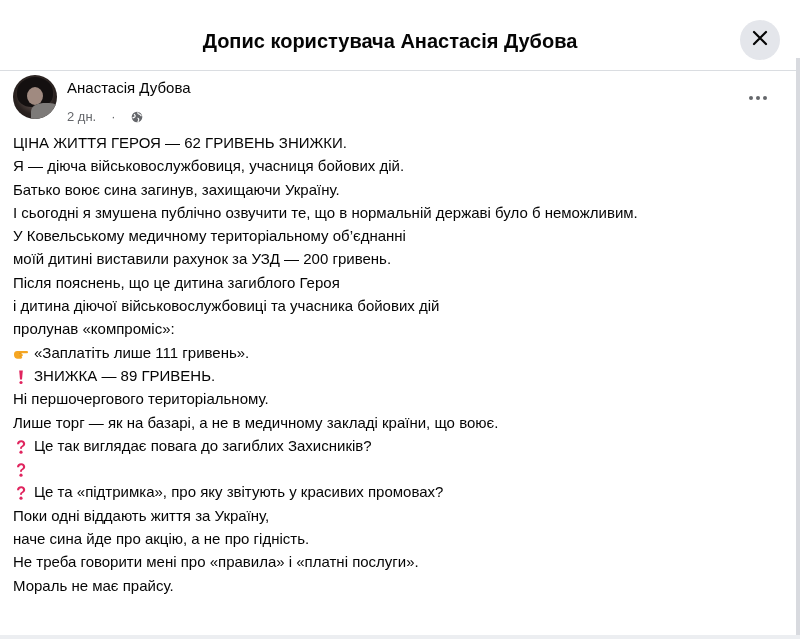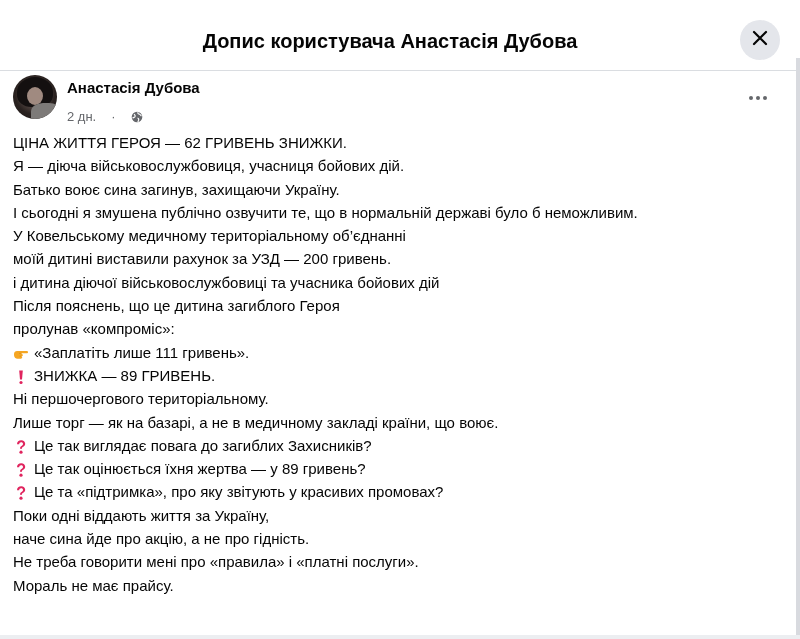--- a/index.html
+++ b/index.html
@@ -59,21 +59,21 @@
       border-radius: 50%;
       background: #a08a80;
     }
     .avatar .shoulder {
       position: absolute; left: 18px; top: 28px; width: 30px; height: 22px;
       border-radius: 40% 40% 0 0;
       background: #7d7a78;
     }
     .author-name {
       position: absolute; left: 67px; top: 20px;
-      font-size: 15px; font-weight: bold; color: #050505;
+      font-size: 15px; font-weight: normal; color: #050505;
     }
     .post-meta {
       position: absolute; left: 67px; top: 50px;
       font-size: 13px; color: #65676b;
       display: flex; align-items: center; gap: 14px;
     }
     .post-meta .dot { margin: 0 1px; }
     .globe-icon svg { width: 12px; height: 12px; display: block; }
     .more-btn {
       position: absolute; right: 20px; top: 24px;
@@ -147,24 +147,24 @@
       <div class="line">
     <span class="line-text">І сьогодні я змушена публічно озвучити те, що в нормальній державі було б неможливим.</span>
   </div>
       <div class="line">
     <span class="line-text">У Ковельському медичному територіальному об’єднанні</span>
   </div>
       <div class="line">
     <span class="line-text">моїй дитині виставили рахунок за УЗД — 200 гривень.</span>
   </div>
       <div class="line">
+    <span class="line-text">Після пояснень, що це дитина загиблого Героя</span>
+  </div>
+      <div class="line">
     <span class="line-text">і дитина діючої військовослужбовиці та учасника бойових дій</span>
-  </div>
-      <div class="line">
-    <span class="line-text">Після пояснень, що це дитина загиблого Героя</span>
   </div>
       <div class="line">
     <span class="line-text">пролунав «компроміс»:</span>
   </div>
       <div class="line">
     <span class="emoji"><svg viewBox="0 0 16 16">
             <path d="M1 9 C1 7 2.5 6 4 6 L13.5 6 C14.5 6 15 6.6 15 7.2 C15 7.8 14.5 8.3 13.5 8.3 L8.5 8.3 L8.5 9 C9.3 9 9.8 9.6 9.8 10.2 C9.8 10.8 9.3 11.2 8.5 11.2 L8.5 11.6 C9 11.8 9.2 12.2 9.2 12.6 C9.2 13.3 8.6 13.8 7.8 13.8 L4.5 13.8 C2.5 13.8 1 12 1 10 Z" fill="#f5a623"></path>
             <path d="M8.5 8.3 L6 8.3 M8.5 11.2 L6.5 11.2" stroke="#d08a10" stroke-width="0.6"></path>
           </svg></span>
         <span class="line-text">«Заплатіть лише 111 гривень».</span>
@@ -187,21 +187,20 @@
             <path d="M4 5.2 C4 2.8 5.8 1.2 8.2 1.2 C10.6 1.2 12.2 2.7 12.2 4.8 C12.2 6.6 11 7.4 9.8 8.1 C9.1 8.5 9 8.9 9 9.8 L7 9.8 C7 8.3 7.3 7.6 8.5 6.9 C9.5 6.3 10 5.8 10 4.9 C10 3.9 9.3 3.2 8.1 3.2 C6.9 3.2 6.2 4 6.2 5.2 Z" fill="#e0245e"></path>
             <circle cx="8" cy="13.2" r="1.6" fill="#e0245e"></circle>
           </svg></span>
         <span class="line-text">Це так виглядає повага до загиблих Захисників?</span>
   </div>
       <div class="line">
     <span class="emoji"><svg viewBox="0 0 16 16">
             <path d="M4 5.2 C4 2.8 5.8 1.2 8.2 1.2 C10.6 1.2 12.2 2.7 12.2 4.8 C12.2 6.6 11 7.4 9.8 8.1 C9.1 8.5 9 8.9 9 9.8 L7 9.8 C7 8.3 7.3 7.6 8.5 6.9 C9.5 6.3 10 5.8 10 4.9 C10 3.9 9.3 3.2 8.1 3.2 C6.9 3.2 6.2 4 6.2 5.2 Z" fill="#e0245e"></path>
             <circle cx="8" cy="13.2" r="1.6" fill="#e0245e"></circle>
           </svg></span>
-        <span class="line-text">Це так оцінюється їхня жертва — у 89 гривень?</span>
   </div>
       <div class="line">
     <span class="emoji"><svg viewBox="0 0 16 16">
             <path d="M4 5.2 C4 2.8 5.8 1.2 8.2 1.2 C10.6 1.2 12.2 2.7 12.2 4.8 C12.2 6.6 11 7.4 9.8 8.1 C9.1 8.5 9 8.9 9 9.8 L7 9.8 C7 8.3 7.3 7.6 8.5 6.9 C9.5 6.3 10 5.8 10 4.9 C10 3.9 9.3 3.2 8.1 3.2 C6.9 3.2 6.2 4 6.2 5.2 Z" fill="#e0245e"></path>
             <circle cx="8" cy="13.2" r="1.6" fill="#e0245e"></circle>
           </svg></span>
         <span class="line-text">Це та «підтримка», про яку звітують у красивих промовах?</span>
   </div>
       <div class="line">
     <span class="line-text">Поки одні віддають життя за Україну,</span>

